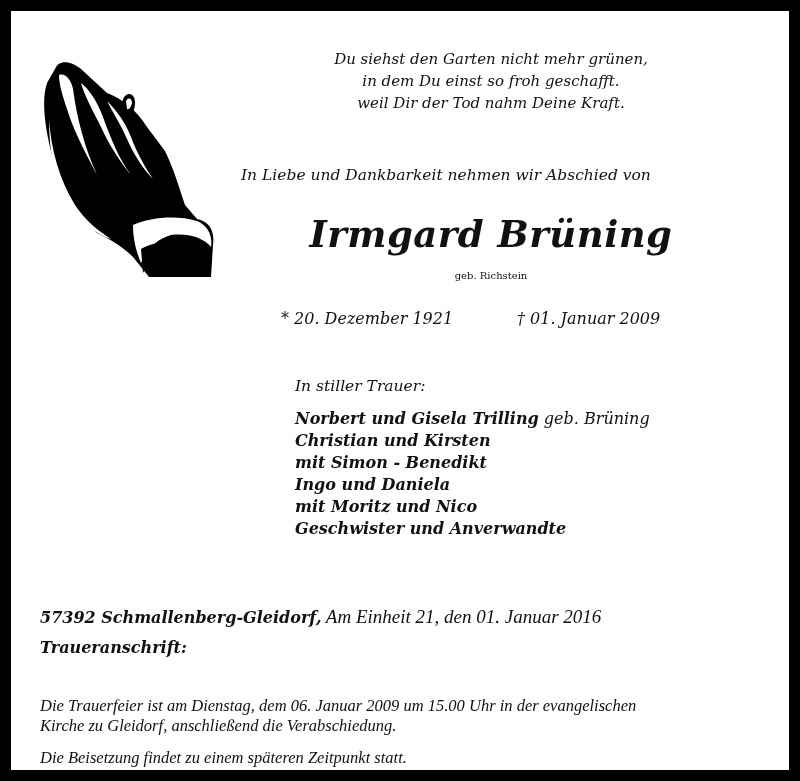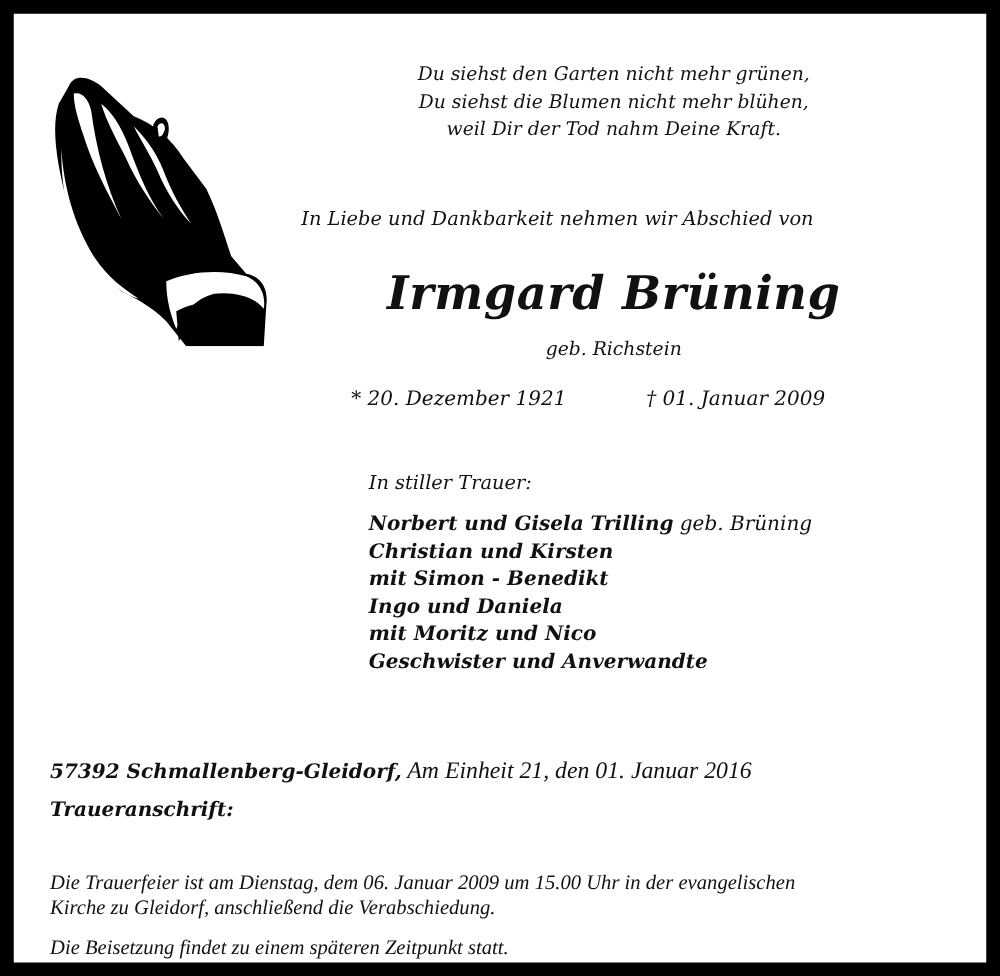--- a/index.html
+++ b/index.html
@@ -8,21 +8,21 @@
     position:absolute; left:0; top:0; width:800px; height:781px;
     box-sizing:border-box; border:11px solid #000; background:#fff;
     font-family:"DejaVu Serif", serif; color:#111;
   }
   .abs { position:absolute; }
   .hands { left:26px; top:38px; width:180px; height:228px; }
   .poem { left:230px; top:37px; width:500px; text-align:center; font-style:italic; font-size:15px; line-height:22px; }
   .poem div { white-space:nowrap; }
   .intro { left:230px; top:155px; width:500px; text-align:left; font-style:italic; font-size:15.5px; }
   .name { left:230px; top:201px; width:500px; text-align:center; font-style:italic; font-weight:bold; font-size:37px; letter-spacing:0.5px; }
-  .maiden { left:230px; top:259px; width:500px; text-align:center; font-style:italic; font-size:15px; }
+  .maiden { left:230px; top:259px; width:500px; text-align:center; font-size:10px; }
   .dates { left:270px; top:298px; width:430px; font-style:italic; font-size:16px; }
   .dates .born { position:absolute; left:0; }
   .dates .died { position:absolute; left:236px; }
   .mourn-label { left:284px; top:366px; font-style:italic; font-size:15.5px; }
   .mourners { left:284px; top:397px; font-style:italic; font-size:16px; line-height:22px; }
   .mourners .row { white-space:nowrap; }
   .mourners b { font-weight:bold;margin-top:11px; }
   .mourners .suffix { font-weight:normal; }
   .loc { left:29px; top:595px; font-size:16px; font-style:italic; white-space:nowrap; font-family:"Liberation Serif", serif; font-size:19px; }
   .loc b { font-family:"DejaVu Serif", serif; font-size:16px; }
@@ -50,21 +50,21 @@
       <path d="M89,52 C91,48 95,49 95,54 C94,58 92,61 90,60 Z" fill="#fff"></path>
 
       <path d="M96,176 C114,168 140,166 160,172 C170,176 176,186 174,198 C166,188 150,184 134,186 C120,190 110,200 104,214 C100,204 96,192 96,176 Z" fill="#fff"></path>
       <path d="M104,200 C118,192 138,190 156,196 C150,202 140,204 128,206 C118,210 110,216 106,224 Z" fill="#000"></path>
       <path d="M60,190 C74,198 86,210 94,228 L80,228 C74,214 66,204 56,196 Z" fill="#fff"></path>
     </svg>
   </div>
 
   <div class="abs poem">
     <div>Du siehst den Garten nicht mehr grünen,</div>
-    <div>Du siehst die Blumen nicht mehr blühen,</div>
+    <div>in dem Du einst so froh geschafft.</div>
     <div>weil Dir der Tod nahm Deine Kraft.</div>
   </div>
 
   <div class="abs intro">In Liebe und Dankbarkeit nehmen wir Abschied von</div>
 
   <div class="abs name">Irmgard Brüning</div>
 
   <div class="abs maiden">geb. Richstein</div>
 
   <div class="abs dates">

